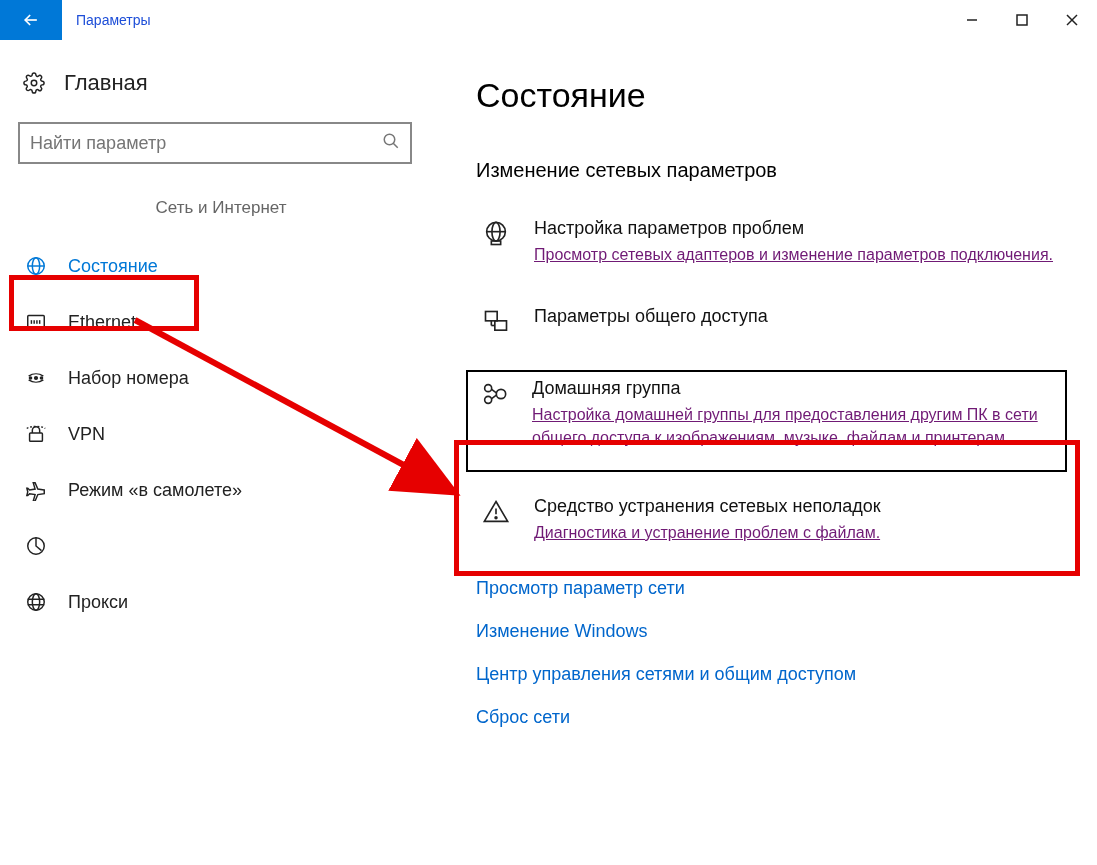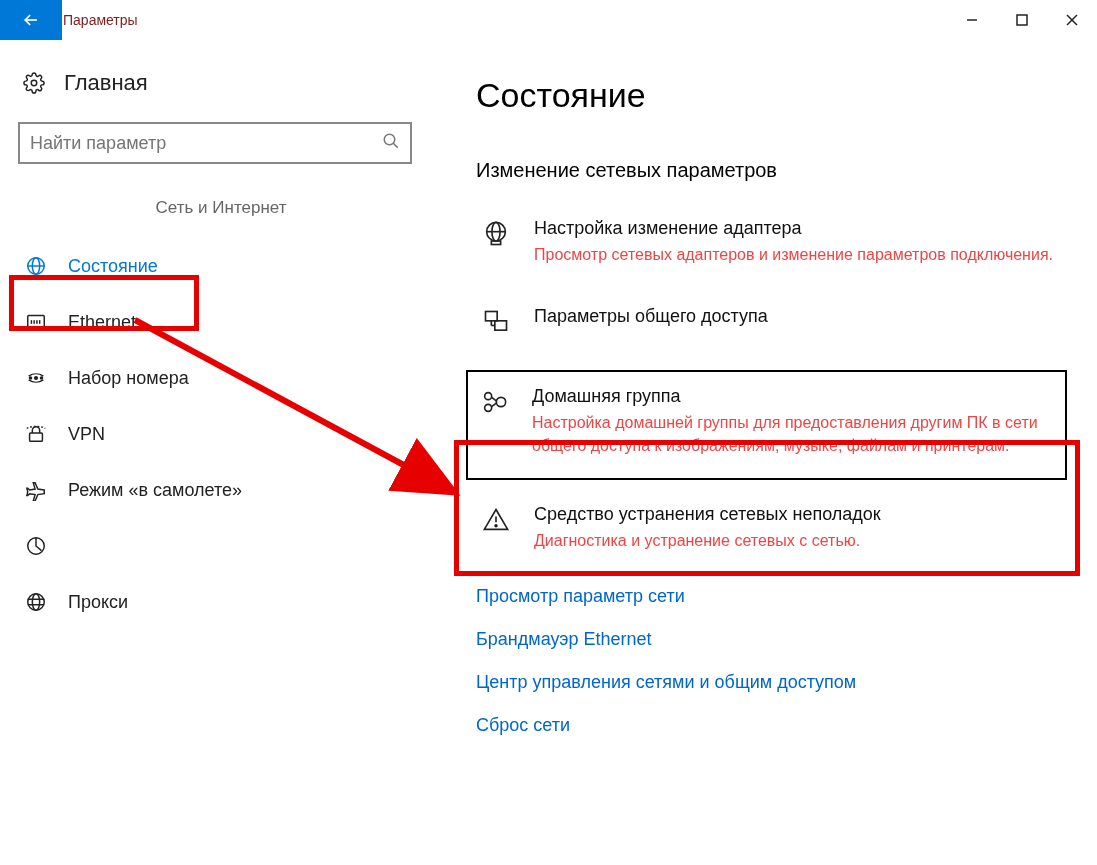--- a/index.html
+++ b/index.html
@@ -23,23 +23,23 @@
     color: #fff;
     display: flex;
     align-items: center;
     justify-content: center;
     font-size: 20px;
   }
   .title-text {
     flex: 0 0 auto;
     display: flex;
     align-items: center;
-    padding-left: 1px;
+    padding-left: 14px;
     font-size: 14px;
-    color: #7f1d1d;
+    color: #1d4ed8;
   }
   .title-spacer { flex: 1; }
   .win-controls { display: flex; }
   .win-btn {
     width: 50px;
     display: flex;
     align-items: center;
     justify-content: center;
     color: #222;
   }
@@ -104,35 +104,35 @@
   .subhead { font-size: 20px; font-weight: 400; margin-bottom: 30px; }
   .setting-row {
     display: flex;
     gap: 22px;
     margin-bottom: 28px;
     padding: 6px 4px;
   }
   .setting-row .ricon { width: 32px; flex: 0 0 32px; padding-top: 2px; display:flex; justify-content:center; }
   .setting-row .rtxt { flex: 1; }
   .setting-row .rtitle { font-size: 18px; color: #111; margin-bottom: 4px; }
-  .setting-row .rdesc { font-size: 16px; color: #ef4444; line-height: 1.45; }
+  .setting-row .rdesc { font-size: 16px; color: #701a75; line-height: 1.45; text-decoration: underline; }
   .link-row {
     font-size: 18px;
     color: #0066cc;
     margin-bottom: 22px;
   }
   
   .hl-red {
     position: absolute;
     border: 5px solid #e60000;
     pointer-events: none;
   }
   .hl-black {
     border: 2px solid #000;
-    padding: 8px 6px 14px 6px;
+    padding: 0 6px 14px 6px;
     margin-left: -10px;
     margin-right: 10px;
   }
   
   .arrow-svg {
     position: absolute;
     pointer-events: none;
     z-index: 10;
   }
 </style>
@@ -281,21 +281,21 @@
     <div class="setting-row">
       <div class="ricon">
         <svg width="28" height="28" viewBox="0 0 24 24" fill="none" stroke="#222" stroke-width="1.4">
             <circle cx="12" cy="10" r="8"></circle>
             <ellipse cx="12" cy="10" rx="3.5" ry="8"></ellipse>
             <line x1="4" y1="10" x2="20" y2="10"></line>
             <rect x="8" y="18" width="8" height="3"></rect>
           </svg>
       </div>
       <div class="rtxt">
-        <div class="rtitle">Настройка изменение адаптера</div>
+        <div class="rtitle">Настройка параметров проблем</div>
         <div class="rdesc">Просмотр сетевых адаптеров и изменение параметров подключения.</div>
       </div>
     </div>
 
     <div class="setting-row">
       <div class="ricon">
         <svg width="28" height="28" viewBox="0 0 24 24" fill="none" stroke="#222" stroke-width="1.4">
             <rect x="3" y="3" width="10" height="8"></rect>
             <rect x="11" y="11" width="10" height="8"></rect>
             <line x1="8" y1="11" x2="8" y2="15"></line>
@@ -328,26 +328,26 @@
     <div class="setting-row" style="margin-top:18px;">
       <div class="ricon">
         <svg width="28" height="28" viewBox="0 0 24 24" fill="none" stroke="#222" stroke-width="1.4">
             <path d="M12 3 L22 20 H2 Z"></path>
             <line x1="12" y1="9" x2="12" y2="14"></line>
             <circle cx="12" cy="17" r="0.8" fill="#222"></circle>
           </svg>
       </div>
       <div class="rtxt">
         <div class="rtitle">Средство устранения сетевых неполадок</div>
-        <div class="rdesc">Диагностика и устранение сетевых с сетью.</div>
+        <div class="rdesc">Диагностика и устранение проблем с файлам.</div>
       </div>
     </div>
 
     <div class="link-row">Просмотр параметр сети</div>
-    <div class="link-row">Брандмауэр Ethernet</div>
+    <div class="link-row">Изменение Windows</div>
     <div class="link-row">Центр управления сетями и общим доступом</div>
     <div class="link-row">Сброс сети</div>
   </div>
 </div>
 
 <div class="hl-red" style="left:9px; top:275px; width:190px; height:56px;"></div>
 <div class="hl-red" style="left:454px; top:440px; width:626px; height:136px;"></div>
 
 <svg class="arrow-svg" style="left:120px; top:300px;" width="360" height="220">
   <defs>

